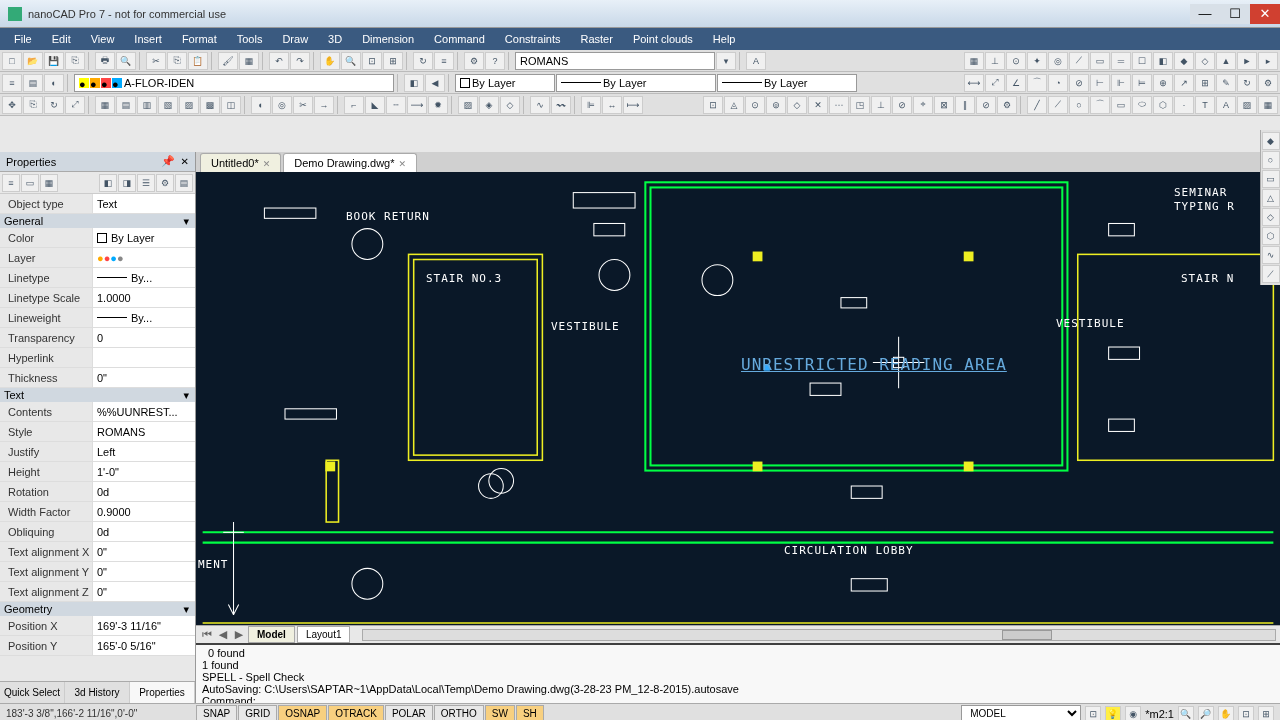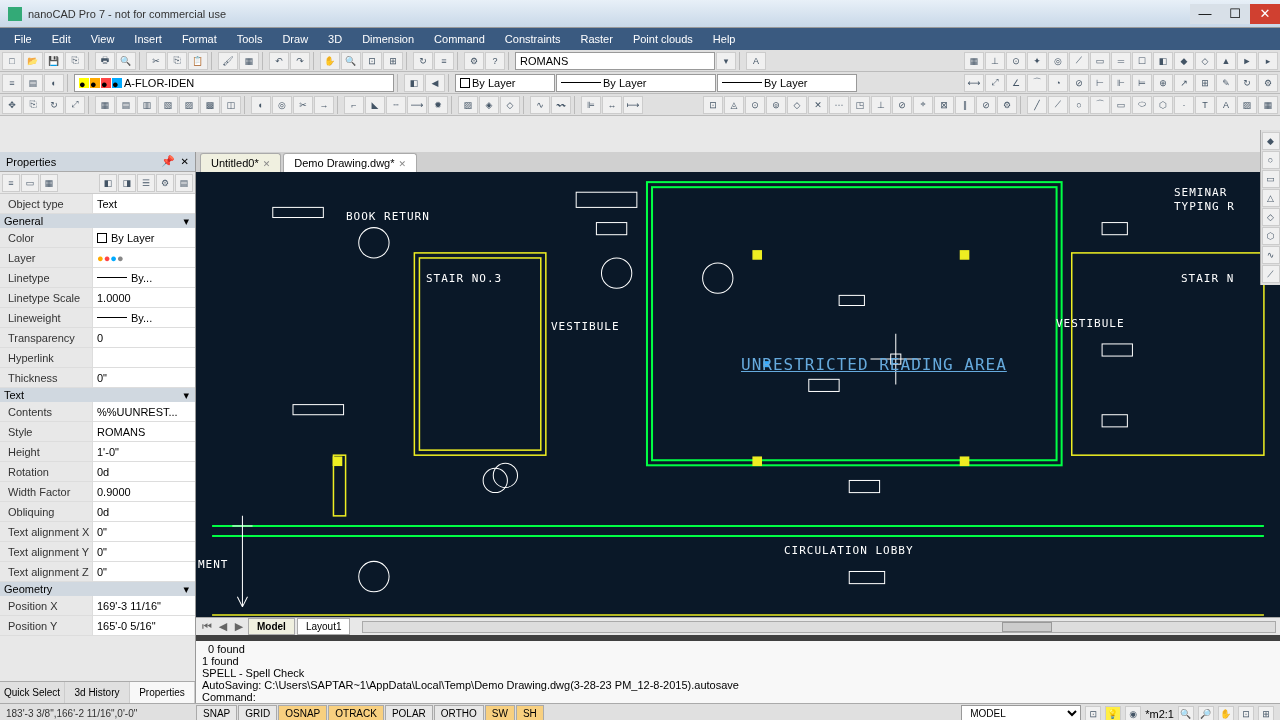--- a/index.html
+++ b/index.html
@@ -60,21 +60,21 @@
 
 
 .bot-tabs { height: 18px; background: #e8e8e8; display: flex; align-items: center; border-top: 1px solid #aaa; padding: 0 4px; gap: 2px; }
 .bot-tabs .arrow { width: 14px; text-align: center; cursor: pointer; color: #666; }
 .bot-tab { padding: 2px 8px; background: #fff; border: 1px solid #aaa; cursor: pointer; font-size: 10px; }
 .bot-tab.active { background: #f0f0e0; font-weight: bold; }
 .bot-scroll { flex: 1; margin-left: 10px; height: 12px; background: #ddd; border: 1px solid #aaa; position: relative; }
 .bot-scroll-thumb { position: absolute; left: 70%; width: 50px; height: 100%; background: #ccc; border: 1px solid #999; }
 
 
-.cmd-area { height: 68px; background: #f8f8f8; border-top: 6px solid #404040; font-family: 'Courier New', monospace; font-size: 11px; padding: 2px 6px; overflow: hidden; }
+.cmd-area { height: 60px; background: #f8f8f8; border-top: 2px solid #404040; font-family: 'Courier New', monospace; font-size: 11px; padding: 2px 6px; overflow: hidden; }
 .cmd-area div { white-space: pre; }
 
 
 .statusbar { height: 20px; background: #e0e0e0; border-top: 1px solid #aaa; display: flex; align-items: center; }
 .coords { width: 196px; padding-left: 6px; color: #333; font-size: 10px; }
 .status-toggles { display: flex; gap: 1px; }
 .stgl { padding: 2px 6px; border: 1px solid #aaa; background: #e8e8e8; cursor: pointer; font-size: 10px; }
 .stgl.on { background: #f8d080; }
 .stfill { flex: 1; }
 .stright { display: flex; align-items: center; gap: 4px; padding-right: 6px; }
@@ -358,20 +358,24 @@
         <span>▾</span>
       </div>
     <div id="text-rows">
         <div class="prop-row">
           <div class="prop-label">Contents</div>
           <div class="prop-val">%%UUNREST...</div>
         </div>
         <div class="prop-row">
           <div class="prop-label">Style</div>
           <div class="prop-val">ROMANS</div>
+        </div>
+        <div class="prop-row">
+          <div class="prop-label">Justify</div>
+          <div class="prop-val">Left</div>
         </div>
         <div class="prop-row">
           <div class="prop-label">Height</div>
           <div class="prop-val">1'-0"</div>
         </div>
         <div class="prop-row">
           <div class="prop-label">Rotation</div>
           <div class="prop-val">0d</div>
         </div>
         <div class="prop-row">

